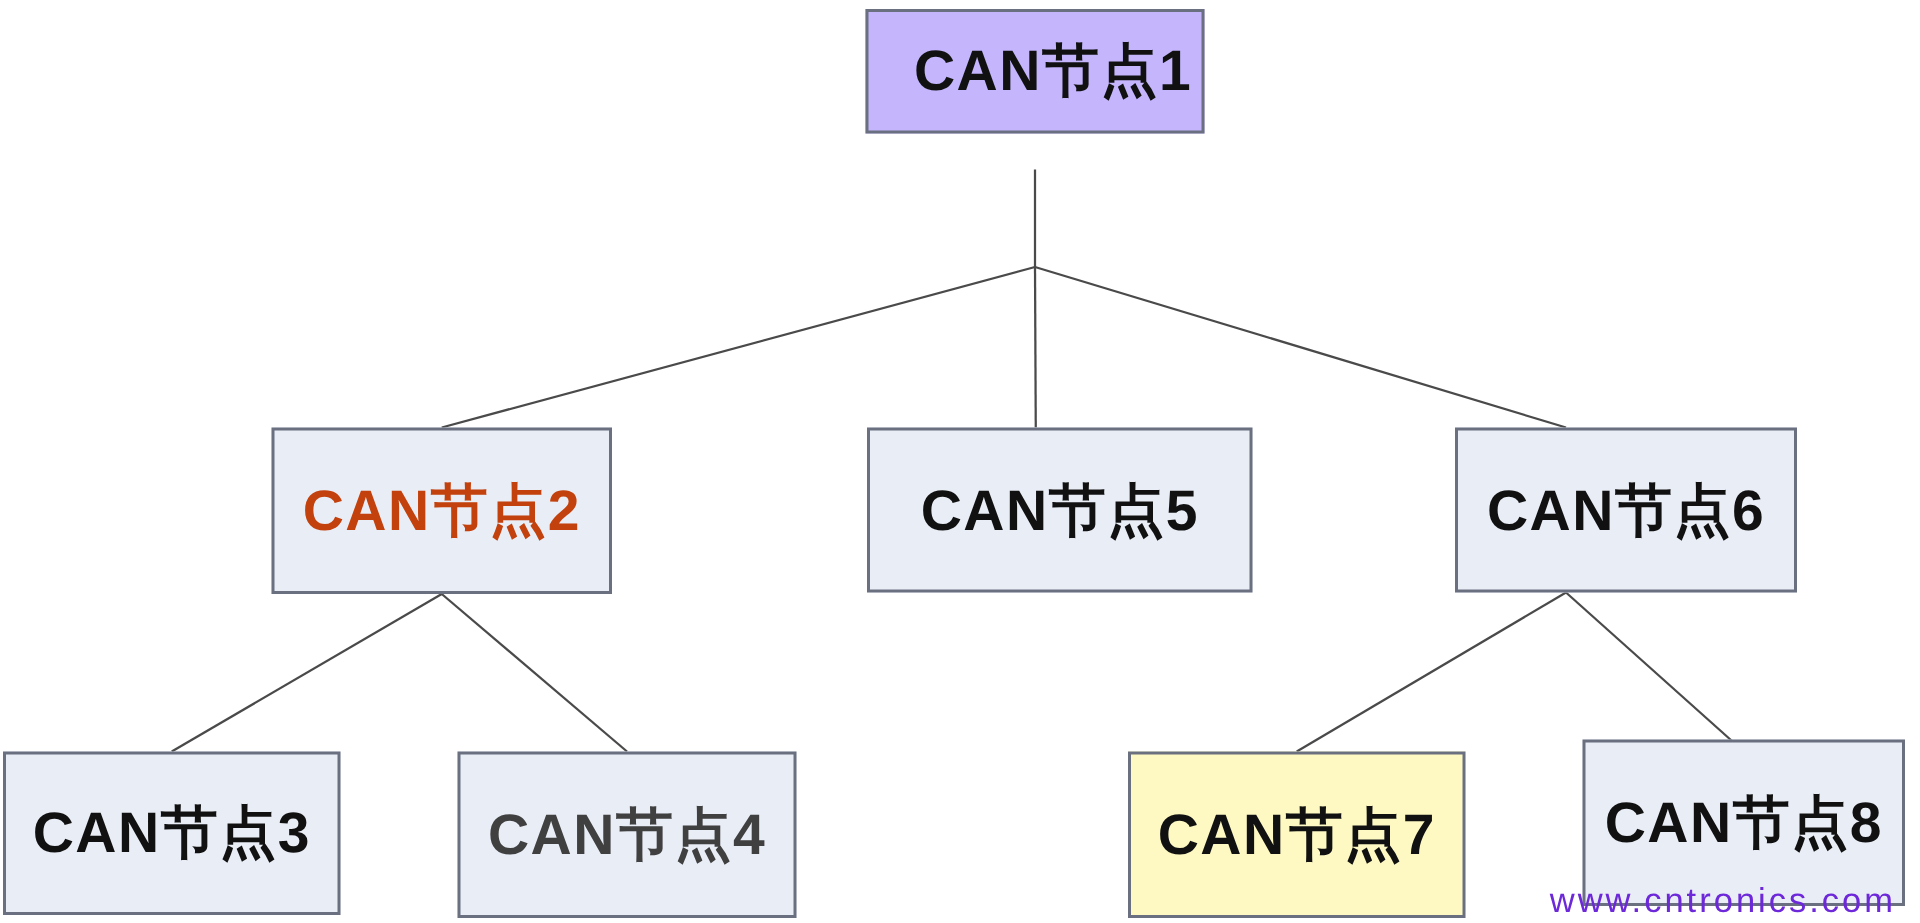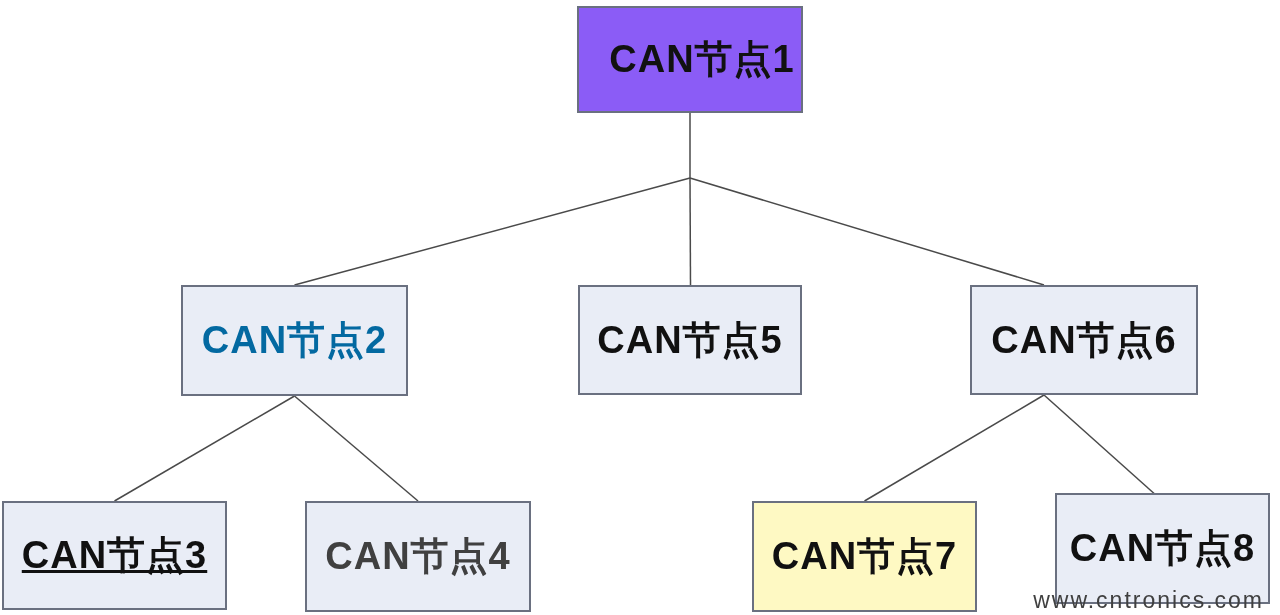--- a/index.html
+++ b/index.html
@@ -59,39 +59,39 @@
       <line x1="690" y1="113" x2="690" y2="178" stroke="#4a4a4a" stroke-width="1.5"></line>
       <line x1="690" y1="178" x2="294.5" y2="285" stroke="#4a4a4a" stroke-width="1.5"></line>
       <line x1="690" y1="178" x2="690.5" y2="285" stroke="#4a4a4a" stroke-width="1.5"></line>
       <line x1="690" y1="178" x2="1044" y2="285" stroke="#4a4a4a" stroke-width="1.5"></line>
       <line x1="294.5" y1="396" x2="114.5" y2="501" stroke="#4a4a4a" stroke-width="1.5"></line>
       <line x1="294.5" y1="396" x2="418" y2="501" stroke="#4a4a4a" stroke-width="1.5"></line>
       <line x1="1044" y1="395" x2="864.5" y2="501" stroke="#4a4a4a" stroke-width="1.5"></line>
       <line x1="1044" y1="395" x2="1162.5" y2="501" stroke="#4a4a4a" stroke-width="1.5"></line>
     </svg>
   <div id="nodes-layer">
-      <div class="node" style="left: 577px; top: 6px; width: 226px; height: 107px; background: #8b5cf6; border-color: rgb(106, 112, 128); color: rgb(17, 17, 17); padding-left: 24px;">
+      <div class="node" style="left: 577px; top: 6px; width: 226px; height: 83px; background: #c4b5fd; border-color: rgb(106, 112, 128); color: rgb(17, 17, 17); padding-left: 24px;">
         <span>CAN节点1</span>
       </div>
-      <div class="node" style="left: 181px; top: 285px; width: 227px; height: 111px; background: rgb(233, 237, 246); border-color: rgb(106, 112, 128); color: #0369a1;">
+      <div class="node" style="left: 181px; top: 285px; width: 227px; height: 111px; background: rgb(233, 237, 246); border-color: rgb(106, 112, 128); color: #c2410c;">
         <span>CAN节点2</span>
       </div>
-      <div class="node" style="left: 578px; top: 285px; width: 224px; height: 110px; background: rgb(233, 237, 246); border-color: rgb(106, 112, 128); color: rgb(17, 17, 17);">
+      <div class="node" style="left: 578px; top: 285px; width: 257px; height: 110px; background: rgb(233, 237, 246); border-color: rgb(106, 112, 128); color: rgb(17, 17, 17);">
         <span>CAN节点5</span>
       </div>
       <div class="node" style="left: 930px; top: 285px; width: 228px; height: 110px; background: rgb(233, 237, 246); border-color: rgb(106, 112, 128); color: rgb(17, 17, 17); margin-left: 40px;">
         <span>CAN节点6</span>
       </div>
-      <div class="node" style="left: 2px; top: 501px; width: 225px; height: 109px; background: rgb(233, 237, 246); border-color: rgb(106, 112, 128); color: rgb(17, 17, 17); text-decoration: underline;">
+      <div class="node" style="left: 2px; top: 501px; width: 225px; height: 109px; background: rgb(233, 237, 246); border-color: rgb(106, 112, 128); color: rgb(17, 17, 17);">
         <span>CAN节点3</span>
       </div>
       <div class="node" style="left: 305px; top: 501px; width: 226px; height: 111px; background: rgb(233, 237, 246); border-color: rgb(106, 112, 128); color: #404040;">
         <span>CAN节点4</span>
       </div>
       <div class="node" style="left: 752px; top: 501px; width: 225px; height: 111px; background: #fef9c3; border-color: rgb(106, 112, 128); color: rgb(17, 17, 17);">
         <span>CAN节点7</span>
       </div>
       <div class="node" style="left: 1055px; top: 493px; width: 215px; height: 111px; background: rgb(233, 237, 246); border-color: rgb(106, 112, 128); color: rgb(17, 17, 17);">
         <span>CAN节点8</span>
       </div>
     </div>
-  <div class="watermark" style="color: #404040;">www.cntronics.com</div>
+  <div class="watermark" style="color: #6d28d9;">www.cntronics.com</div>
 </div>
 
 </body></html>

